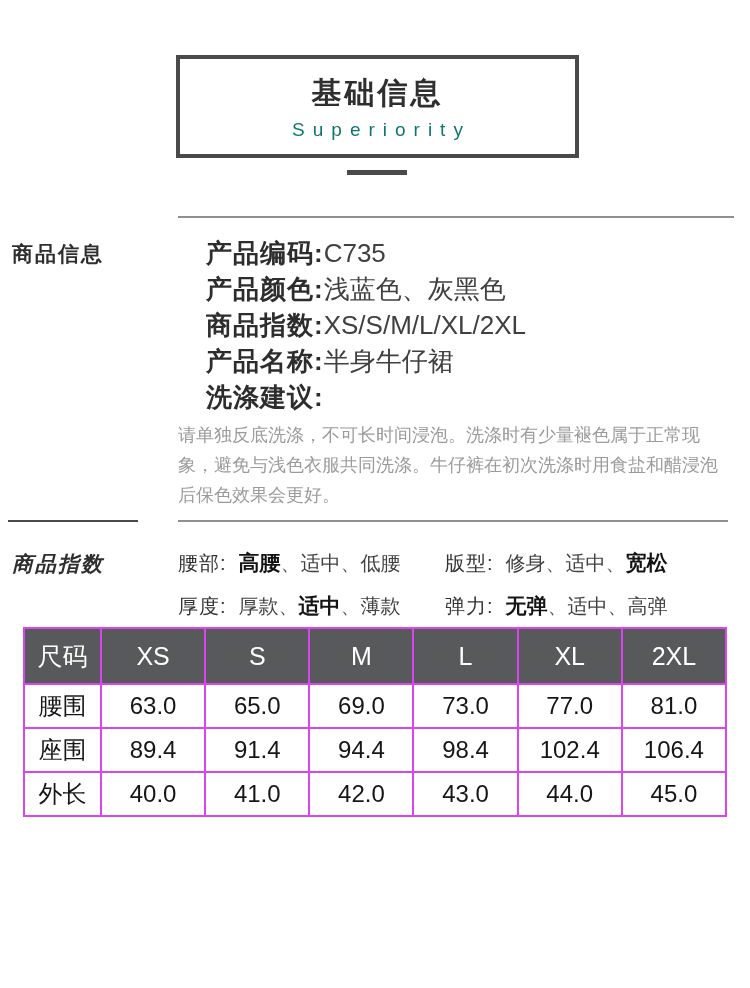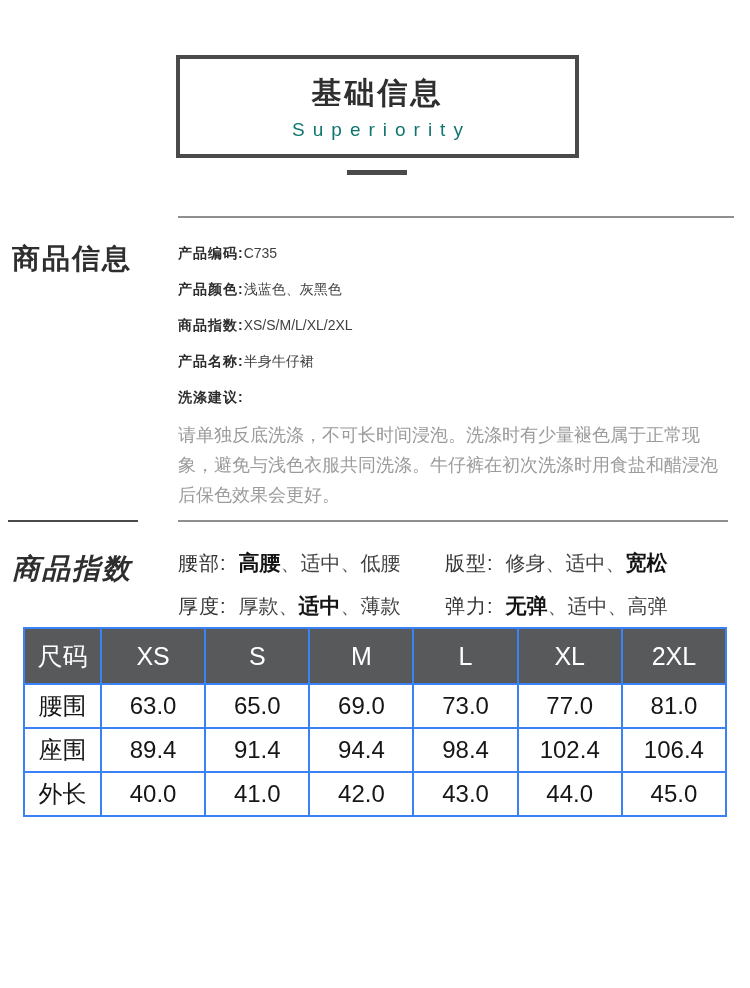--- a/index.html
+++ b/index.html
@@ -19,29 +19,29 @@
   }
   .hero-title { font-size:30px; font-weight:800; letter-spacing:3px; color:#2f2f30; }
   .hero-sub   { font-size:19px; letter-spacing:8px; padding-left:8px; color:#0f766e; margin-top:5px; }
   .hero-dash  { width:60px; height:5px; background:#4a4a4b; margin:12px 0 0 347px; }
 
   
   .section { display:flex; }
   .section-1 { margin-top:41px; }
   .section-2 { margin-top:10px; }
   .side-col { width:178px; flex:none; padding-left:12px; }
-  .side-label { font-size:28px; font-weight:bold; letter-spacing:2px; color:#2e2e2e; }
+  .side-label { font-size:21px; font-weight:bold; letter-spacing:2px; color:#2e2e2e; }
   .section-1 .side-label { margin-top:24px; }
   .section-2 .side-label { margin-top:28px;font-style:italic; }
   .short-line { width:130px; height:2px; background:#4a4a4b; margin-left:-4px; }
   .body-col { flex:1; margin-right:22px; border-top:2px solid #8f8f8f; }
   .section-1 .body-col { padding-top:22px; }
   .section-2 .body-col { padding-top:26px; }
 
-  .field-row { font-size:14px; line-height:26px; margin-bottom:10px; color:#404040; }
+  .field-row { font-size:26px; line-height:26px; margin-bottom:10px; color:#404040;margin-left:28px; }
   .f-label { font-weight:bold; color:#2d2d2d; letter-spacing:1px; }
   .wash-note { width:556px; font-size:18px; line-height:30px; color:#9b9b9b; margin-top:6px; }
 
   
   .idx-grid { display:grid; grid-template-columns:267px 1fr; row-gap:13px; }
   .idx-group { font-size:20px; line-height:29px; white-space:nowrap; }
   .idx-label { color:#333; letter-spacing:1px; margin-right:12px; }
   .opt { color:#424242; }
   .opt.sel { font-weight:bold; color:#141414; font-size:21px; }
   .sep { color:#555; }
@@ -53,21 +53,21 @@
   .sub-line { flex:1; height:2px; background:#545454; }
   .sub-text { font-size:17px; letter-spacing:1px; color:#2c2c2c; margin:0 18px; line-height:22px; }
   .chev-wrap { display:flex; justify-content:center; margin-top:8px; }
 
   
   table.size-table {
     width:704px; margin:6px 0 0 23px;
     border-collapse:collapse; table-layout:fixed;
   }
   .size-table th, .size-table td {
-    border:2px solid #3b82f6; text-align:center; vertical-align:middle;
+    border:2px solid #d946ef; text-align:center; vertical-align:middle;
     font-weight:normal; overflow:hidden;
   }
   .size-table col.c-first { width:77px; }
   .size-table thead th {
     background:#58595b; color:#fff; font-size:25px; height:56px;
   }
   .size-table tbody tr { height:44px; }
   .size-table tbody td { font-size:24px; color:#161616; }
   .size-table td.row-label { font-size:24px; color:#161616; }
 </style>

